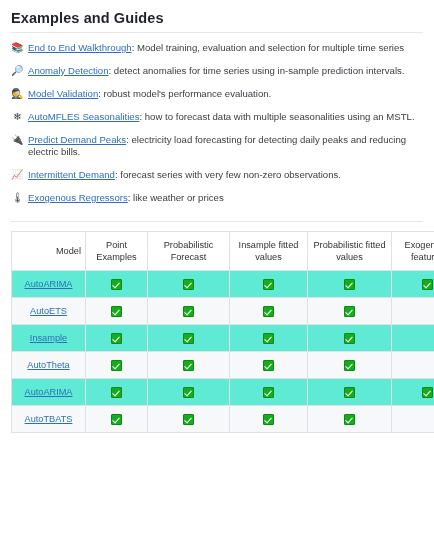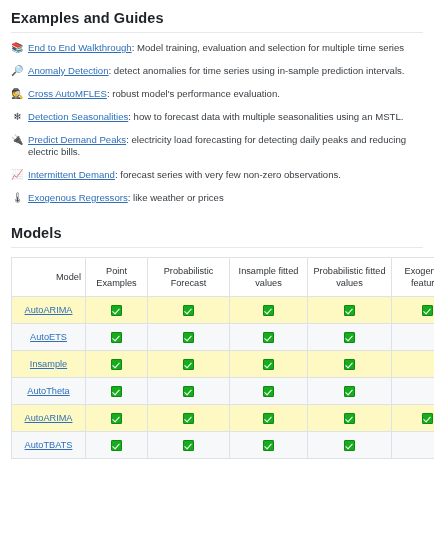--- a/index.html
+++ b/index.html
@@ -110,21 +110,21 @@
   table.model-table th.th-model {
     text-align: right;
     padding-left: 9px;
   }
   table.model-table td {
     border: 1px solid #dfe2e5;
     padding: 4px 4px;
     height: 17px;
     text-align: center;
     vertical-align: middle;
-    background: #fef9c3;
+    background: #5eead4;
   }
   table.model-table tbody tr:nth-child(even) td {
     background: #f6f8fa;
   }
   td.model-cell {
     text-align: left;
     padding-left: 9px;
     font-size: 9.2px;
   }
   td.model-cell .mlink {
@@ -169,41 +169,40 @@
       <li>
         <span class="gicon">📚</span>
         <span><span class="glink">End to End Walkthrough</span><span class="gdesc">: Model training, evaluation and selection for multiple time series</span></span>
       </li>
       <li>
         <span class="gicon">🔎</span>
         <span><span class="glink">Anomaly Detection</span><span class="gdesc">: detect anomalies for time series using in-sample prediction intervals.</span></span>
       </li>
       <li>
         <span class="gicon">🕵</span>
-        <span><span class="glink">Cross AutoMFLES</span><span class="gdesc">: robust model's performance evaluation.</span></span>
+        <span><span class="glink">Model Validation</span><span class="gdesc">: robust model's performance evaluation.</span></span>
       </li>
       <li>
         <span class="gicon">❄</span>
-        <span><span class="glink">Detection Seasonalities</span><span class="gdesc">: how to forecast data with multiple seasonalities using an MSTL.</span></span>
+        <span><span class="glink">AutoMFLES Seasonalities</span><span class="gdesc">: how to forecast data with multiple seasonalities using an MSTL.</span></span>
       </li>
       <li>
         <span class="gicon">🔌</span>
         <span><span class="glink">Predict Demand Peaks</span><span class="gdesc">: electricity load forecasting for detecting daily peaks and reducing electric bills.</span></span>
       </li>
       <li>
         <span class="gicon">📈</span>
         <span><span class="glink">Intermittent Demand</span><span class="gdesc">: forecast series with very few non-zero observations.</span></span>
       </li>
       <li>
         <span class="gicon">🌡</span>
         <span><span class="glink">Exogenous Regressors</span><span class="gdesc">: like weather or prices</span></span>
       </li>
     </ul>
 
-  <h1 class="section-title">Models</h1>
   <div class="rule"></div>
 
   <div id="model-sections">
       <table class="model-table">
         <colgroup>
           <col class="c-model">
           <col class="c-pf">
           <col class="c-prf">
           <col class="c-ins">
           <col class="c-pff">

